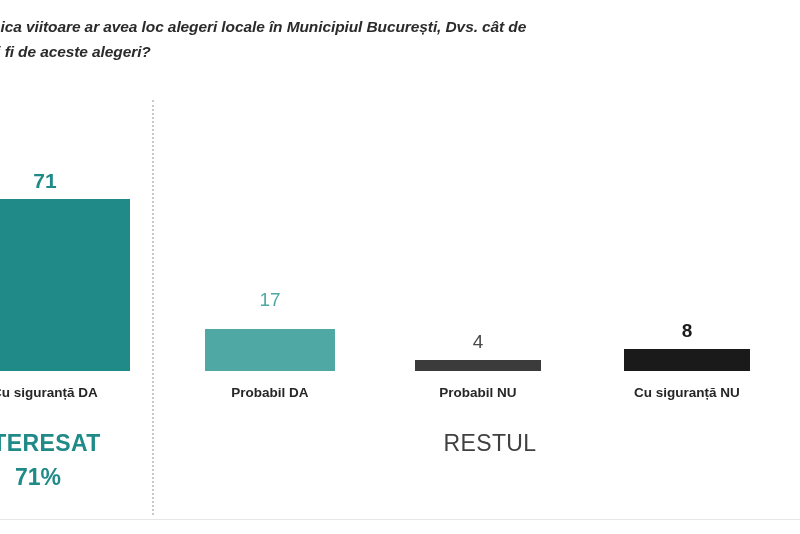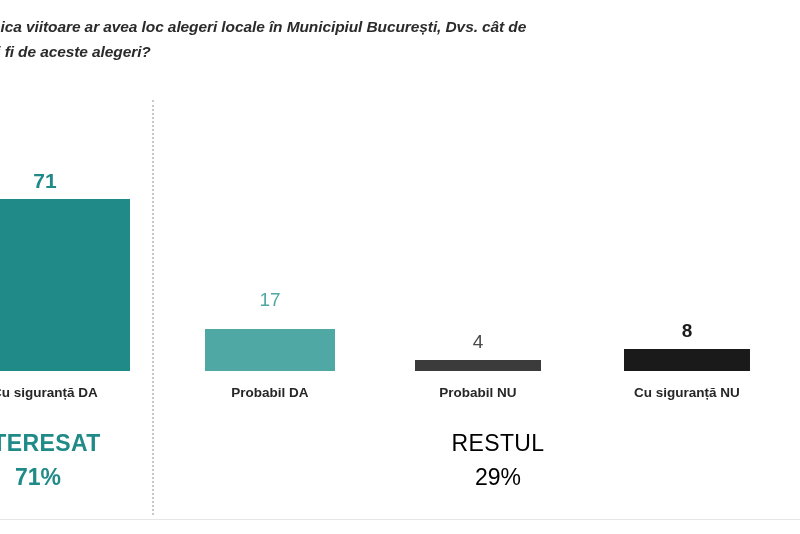--- a/index.html
+++ b/index.html
@@ -135,23 +135,23 @@
   .summary .pct {
     font-size: 23px;
     font-weight: bold;
   }
   #sum-left {
     left: -62px;
     width: 200px;
     color: #1f8a87;
   }
   #sum-right {
-    left: 398px;
+    left: 390px;
     width: 200px;
-    color: #000000;
+    color: #404040;
   }
   #sum-right .name { font-weight: normal; font-size: 23px; }
   #sum-right .pct { font-weight: normal; font-size: 23px; }
 
   .bottom-rule {
     position: absolute;
     left: 0;
     top: 519px;
     width: 800px;
     height: 1px;
@@ -199,18 +199,17 @@
 
   </div>
 
   <div class="summary" id="sum-left">
     <div class="name">NTERESAT</div>
     <div class="pct">71%</div>
   </div>
 
   <div class="summary" id="sum-right">
     <div class="name">RESTUL</div>
-    <div class="pct">29%</div>
   </div>
 
   <div class="bottom-rule"></div>
 
 </div>
 
 </body></html>

